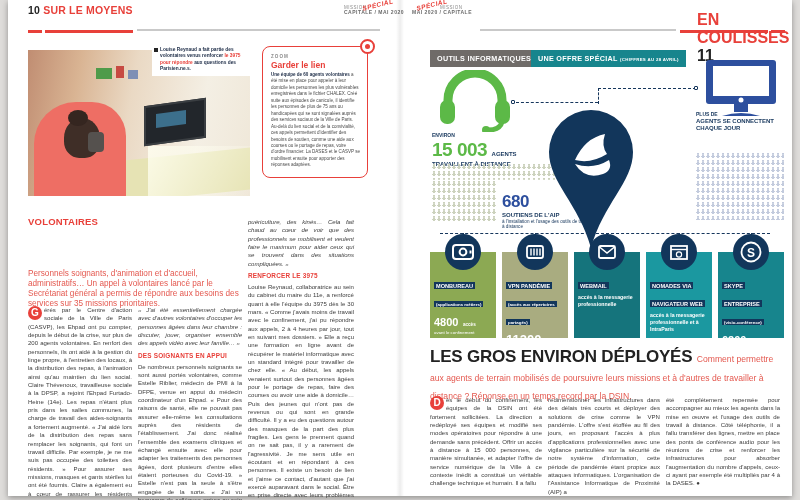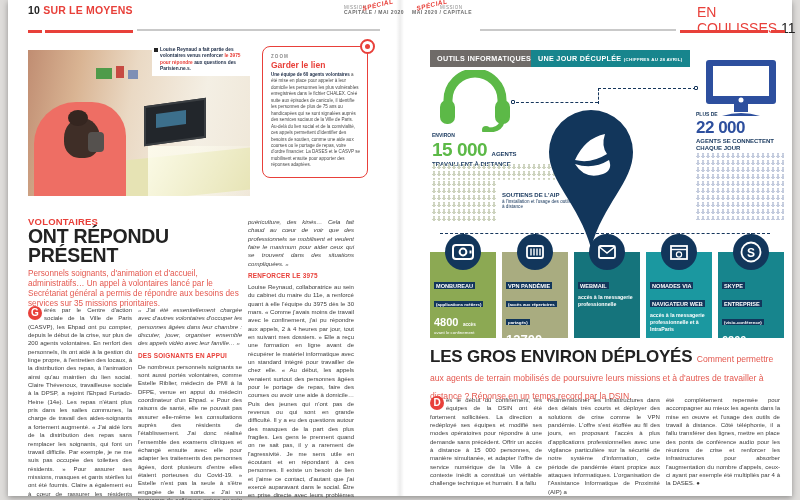--- a/index.html
+++ b/index.html
@@ -104,21 +104,21 @@
   <div>MISSION</div>
   <b>CAPITALE / MAI 2020</b>
   <span class="stamp" style="left:18px; top:-4px;">SPÉCIAL</span>
 </div>
 
 <div class="abs brand" style="left:412px; top:5px;">
   <span class="stamp" style="left:4px; top:-4px;">SPÉCIAL</span>
   <div style="padding-left:28px;">MISSION</div>
   <b style="margin-left:0;">MAI 2020 / CAPITALE</b>
 </div>
-<div class="abs" style="left:697px; top:4px; font-size:14px; font-weight:normal;">
+<div class="abs" style="left:697px; top:11px; font-size:16px; font-weight:bold;">
   <span class="red">EN COULISSES</span>
   <span class="dark">11</span>
 </div>
 <div class="abs" style="left:478px; top:19px; width:307px; text-align:right;">
   <span class="grayline" style="display:inline-block; width:196px; vertical-align:2px; margin-right:4px;"></span><span class="rulebar" style="width:88px; margin-right:3px;"></span><span class="rulebar" style="width:14px;"></span>
 </div>
 
 <div class="abs photo">
   <div class="ph-paper1"></div>
   <div class="ph-paper2"></div>
@@ -140,62 +140,62 @@
 
 <div class="abs zoombox">
   <div class="bullseye"></div>
   <div class="zb-kicker">ZOOM</div>
   <div class="zb-title">Garder le lien</div>
   <div class="zb-body"><b>Une équipe de 60 agents volontaires</b><span> a été mise en place pour appeler à leur domicile les personnes les plus vulnérables enregistrées dans le fichier CHALEX. Créé suite aux épisodes de canicule, il identifie les personnes de plus de 75 ans ou handicapées qui se sont signalées auprès des services sociaux de la Ville de Paris. Au-delà du lien social et de la convivialité, ces appels permettent d'identifier des besoins de soutien, comme une aide aux courses ou le portage de repas, voire d'ordre financier. La DASES et le CASVP se mobilisent ensuite pour apporter des réponses adaptées.</span></div>
 </div>
 
 <div class="abs kicker" style="left:28px; top:216px;">VOLONTAIRES</div>
 <div class="abs l-title" style="left:28px; top:227px; width:230px;">
-  <div>ONT RÉPONDU PRÉSENT</div>
 </div>
 <div class="abs standfirst" style="left:28px; top:266px; width:222px;">Personnels soignants, d'animation et d'accueil, administratifs… Un appel à volontaires lancé par le Secrétariat général a permis de répondre aux besoins des services sur 35 missions prioritaires.</div>
 
 <div class="abs bodytxt" style="left:28px; top:306px; width:104px;">
   <span class="dropcap">G</span><span>érés par le Centre d'action sociale de la Ville de Paris (CASVP), les Ehpad ont pu compter, depuis le début de la crise, sur plus de 200 agents volontaires. En renfort des personnels, ils ont aidé à la gestion du linge propre, à l'entretien des locaux, à la distribution des repas, à l'animation ainsi qu'au maintien du lien social. Claire Thévenoux, travailleuse sociale à la DPSP, a rejoint l'Ehpad Furtado-Heine (14e). Les repas n'étant plus pris dans les salles communes, la charge de travail des aides-soignants a fortement augmenté. « J'ai aidé lors de la distribution des repas sans remplacer les soignants, qui font un travail difficile. Par exemple, je ne me suis pas occupée des toilettes des résidents. » Pour assurer ses missions, masques et gants stériles lui ont été fournis. Claire a également eu à cœur de rassurer les résidents coupés physiquement de leurs familles depuis le 9 mars.</span>
 </div>
 <div class="abs bodytxt" style="left:138px; top:306px; width:104px;">
   <div class="ital">« J'ai été essentiellement chargée avec d'autres volontaires d'occuper les personnes âgées dans leur chambre : discuter, jouer, organiser ensemble des appels vidéo avec leur famille… »</div>
   <div class="subhead">DES SOIGNANTS EN APPUI</div>
   <span>De nombreux personnels soignants se sont aussi portés volontaires, comme Estelle Riblier, médecin de PMI à la DFPE, venue en appui du médecin coordinateur d'un Ehpad. « Pour des raisons de santé, elle ne pouvait pas assurer elle-même les consultations auprès des résidents de l'établissement. J'ai donc réalisé l'ensemble des examens cliniques et échangé ensuite avec elle pour adapter les traitements des personnes âgées, dont plusieurs d'entre elles étaient porteuses du Covid-19. » Estelle n'est pas la seule à s'être engagée de la sorte. « J'ai vu beaucoup de collègues arriver au sein de l'établissement : des auxiliaires de</span>
 </div>
 <div class="abs bodytxt" style="left:248px; top:218px; width:106px;">
   <div class="ital">puériculture, des kinés… Cela fait chaud au cœur de voir que des professionnels se mobilisent et veulent faire le maximum pour aider ceux qui se trouvent dans des situations compliquées. »</div>
   <div class="subhead">RENFORCER LE 3975</div>
   <span>Louise Reynaud, collaboratrice au sein du cabinet du maire du 11e, a renforcé quant à elle l'équipe du 3975 dès le 30 mars. « Comme j'avais moins de travail avec le confinement, j'ai pu répondre aux appels, 2 à 4 heures par jour, tout en suivant mes dossiers. » Elle a reçu une formation en ligne avant de récupérer le matériel informatique avec un standard intégré pour travailler de chez elle. « Au début, les appels venaient surtout des personnes âgées pour le portage de repas, faire des courses ou avoir une aide à domicile… Puis des jeunes qui n'ont pas de revenus ou qui sont en grande difficulté. Il y a eu des questions autour des masques de la part des plus fragiles. Les gens le prennent quand on ne sait pas, il y a rarement de l'agressivité. Je me sens utile en écoutant et en répondant à ces personnes. Il existe un besoin de lien et j'aime ce contact, d'autant que j'ai exercé auparavant dans le social. Être en prise directe avec leurs problèmes rend les choses réelles. Tant que mon travail me permet de combiner les deux, je continue. » ●</span>
 </div>
 
 <div class="abs banner b-gray" style="left:430px; top:50px;">OUTILS INFORMATIQUES</div>
 <div class="abs banner b-teal" style="left:531px; top:50px;">
-  <span>UNE JOUR DÉCUPLÉE</span>
+  <span>UNE OFFRE SPÉCIAL</span>
   <small>(CHIFFRES AU 28 AVRIL)</small>
 </div>
 
 <svg class="abs" style="left:436px; top:70px;" width="78" height="62" viewBox="0 0 78 62">
   <path d="M12 44 V30 a27 27 0 0 1 54 0 V44" fill="none" stroke="#5cb947" stroke-width="9" stroke-linecap="round"></path>
   <rect x="4" y="30" width="15" height="24" rx="7" fill="#5cb947"></rect>
   <rect x="59" y="30" width="15" height="24" rx="7" fill="#5cb947"></rect>
   <path d="M66 52 q-2 8 -14 8" fill="none" stroke="#5cb947" stroke-width="5" stroke-linecap="round"></path>
   <circle cx="50" cy="60" r="4" fill="#5cb947"></circle>
 </svg>
 
 <div class="abs" style="left:432px; top:133px; width:160px;">
   <div class="stat-sm" style="font-size:5px;">ENVIRON</div>
-  <div><span class="big-green">15 000</span>
+  <div><span class="big-green">15 003</span>
        <span class="stat-sm">AGENTS</span></div>
   <div class="stat-sm">TRAVAILLENT À DISTANCE</div>
 </div>
 <div class="abs crowd-g" style="left:432px; top:163px; width:152px; height:17px;"></div>
 <div class="abs crowd-g" style="left:432px; top:180px; width:64px; height:42px;"></div>
 
 <div class="abs" style="left:502px; top:192px; width:90px;">
+  <div class="big-blue">680</div>
   <div class="stat-sm">SOUTIENS DE L'AIP</div>
   <div class="stat-xs">à l'installation et l'usage des outils de travail à distance</div>
 </div>
 
 <svg class="abs" style="left:545px; top:108px;" width="92" height="142" viewBox="0 0 92 142">
   <path d="M46 2 a42 42 0 0 1 42 42 c0 30 -30 52 -42 96 C34 96 4 74 4 44 A42 42 0 0 1 46 2 Z" fill="#12365b"></path>
   <g>
     <path d="M30 52 q10 -22 30 -26 q-4 12 2 20 q-16 10 -32 6 Z" fill="#fff"></path>
     <path d="M30 56 q18 6 34 -4 q4 10 -6 14 q-18 6 -28 -10 Z" fill="#fff"></path>
   </g>
@@ -204,21 +204,20 @@
 <svg class="abs" style="left:700px; top:58px;" width="82" height="60" viewBox="0 0 82 60">
   <rect x="6" y="2" width="70" height="44" rx="3" fill="#2d4f9e"></rect>
   <rect x="13" y="8" width="56" height="30" fill="#fff"></rect>
   <circle cx="41" cy="42" r="2.5" fill="#fff"></circle>
   <rect x="34" y="46" width="14" height="8" fill="#2d4f9e"></rect>
   <path d="M22 58 q19 -6 38 0 Z" fill="#2d4f9e"></path>
 </svg>
 
 <div class="abs" style="left:696px; top:112px; width:92px;">
   <div class="stat-sm" style="font-size:5px;">PLUS DE</div>
-  <div class="big-blue">22 000</div>
   <div class="stat-sm">AGENTS SE CONNECTENT</div>
   <div class="stat-sm">CHAQUE JOUR</div>
 </div>
 <div class="abs crowd-b" style="left:696px; top:152px; width:88px; height:68px;"></div>
 
 <div class="abs dash-h" style="left:516px; top:102px; width:82px;"></div>
 <div class="abs node" style="left:511px; top:100px;"></div>
 <div class="abs dash-v" style="left:598px; top:88px; height:16px;"></div>
 <div class="abs dash-h" style="left:598px; top:88px; width:98px;"></div>
 <div class="abs node" style="left:694px; top:86px;"></div>
@@ -252,21 +251,21 @@
 
 <div class="card c2" style="left:502px;">
   <div class="circ">
     <svg width="18" height="14" viewBox="0 0 18 14">
         <rect x="1" y="1" width="16" height="12" rx="2" fill="none" stroke="#fff" stroke-width="1.8"></rect>
         <path d="M5 3.5 v7 M8 3.5 v7 M11 3.5 v7 M14 3.5 v7" stroke="#fff" stroke-width="1.4"></path>
       </svg>
   </div>
   <div><span class="chip">VPN PANDÉMIE</span></div>
   <div><span class="chip small">(accès aux répertoires partagés)</span></div>
-  <div style="margin-top:3px;"><span class="num2">13700</span> <span class="unit">accès</span></div>
+  <div style="margin-top:3px;"><span class="num2">11200</span> <span class="unit">accès</span></div>
   <div class="note">créés depuis le confinement</div>
 </div>
 
 <div class="card c3" style="left:574px;">
   <div class="circ">
     <svg width="18" height="14" viewBox="0 0 18 14">
         <rect x="1" y="1" width="16" height="12" rx="1.5" fill="none" stroke="#fff" stroke-width="1.8"></rect>
         <path d="M1.5 2 L9 8 L16.5 2" fill="none" stroke="#fff" stroke-width="1.6"></path>
       </svg>
   </div>

